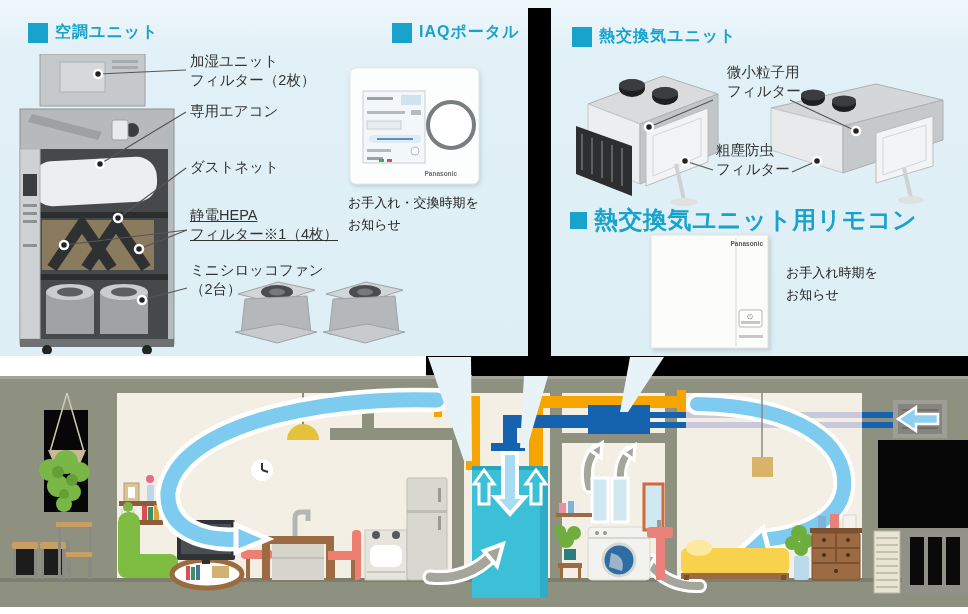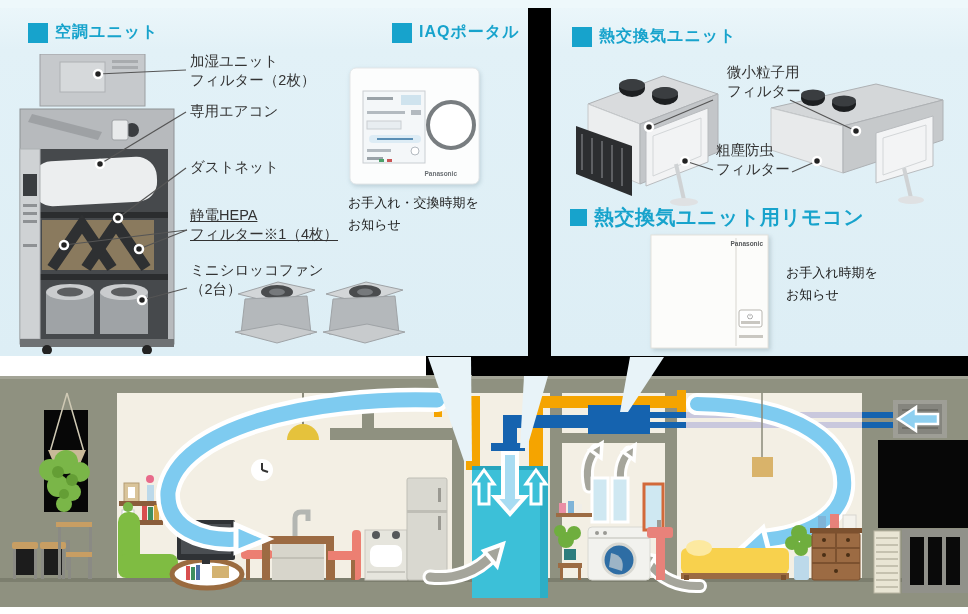--- a/index.html
+++ b/index.html
@@ -18,21 +18,21 @@
   body{width:968px;height:614px;background:#000;font-family:"Liberation Sans",sans-serif;overflow:hidden;}
   .stage{position:relative;width:968px;height:614px;}
   .topstrip{position:absolute;left:0;top:0;width:968px;height:8px;background:#eef8fb;}
   .panel{position:absolute;top:8px;height:348px;background:linear-gradient(180deg,#ebf6fa 0%,#e2f1f7 12%,#ddeef5 100%);}
   .panel-left{left:0;width:528px;}
   .panel-right{left:551px;width:432px;}
   .heading{position:absolute;display:flex;align-items:center;gap:7px;color:var(--accent-teal);font-weight:bold;}
   .heading .sq{display:inline-block;background:var(--accent-teal);}
   .h-big{font-size:16px;letter-spacing:1px;}
   .h-big .sq{width:20px;height:20px;}
-  .h-mid{font-size:20px;letter-spacing:0.5px;}
+  .h-mid{font-size:24px;letter-spacing:0.5px;}
   .h-mid .sq{width:17px;height:17px;}
   .lbl{position:absolute;font-size:14.5px;line-height:19px;color:#333;}
   .cap{position:absolute;font-size:13px;line-height:22px;color:#1c1c1c;}
   .abs{position:absolute;}
   svg{display:block;}
   .overlay{pointer-events:none;}
 </style>
 </head>
 <body>
 

